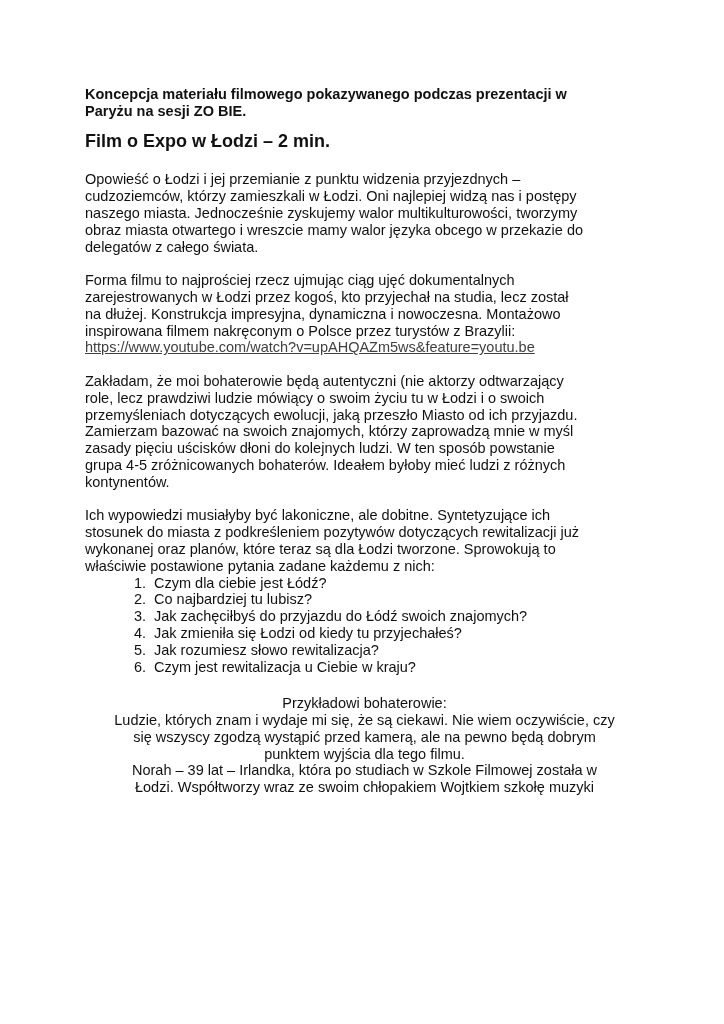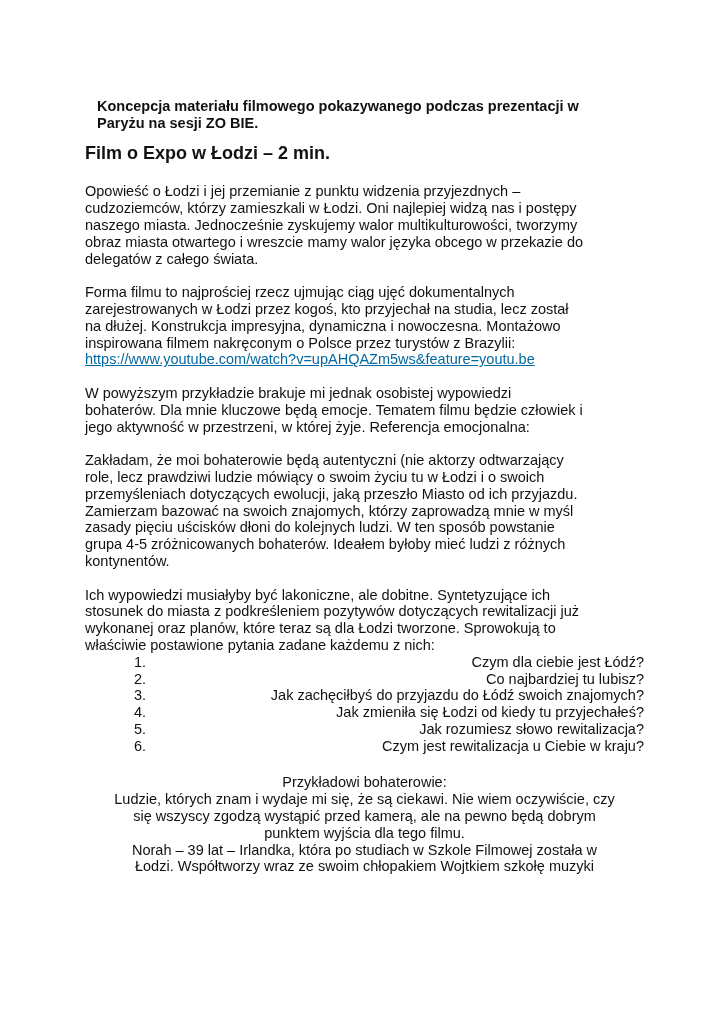--- a/index.html
+++ b/index.html
@@ -18,21 +18,21 @@
   .doc-content {
     box-sizing: border-box;
     padding: 86px 80px 0 85px;
     width: 724px;
     font-family: "Liberation Sans", "DejaVu Sans", sans-serif;
     font-size: 14.5px;
     line-height: 16.8px;
     color: #111111;
   }
   .doc-title {
-    margin: 12px;
+    margin: 0;
     font-size: 14.5px;
     line-height: 16.8px;
     font-weight: 700;
     white-space: pre-line;
   }
   .doc-subtitle {
     margin: 13px 0 0 0;
     font-size: 18px;
     line-height: 16.8px;
     font-weight: 700;
@@ -46,34 +46,33 @@
     margin-top: 22px;
   }
   .doc-paragraph.after-list {
     margin-top: 20px;
     text-align: center;
   }
   .doc-text {
     text-decoration: none;
   }
   .doc-link {
-    color: #0369a1;
+    color: #404040;
     text-decoration: underline;
     cursor: pointer;
   }
   .doc-list {
     margin: 0;
     padding: 0 0 0 65px;
     white-space: normal;
   }
   .doc-list li {
     margin: 0;
     padding: 0 0 0 4px;
     line-height: 16.8px;
-    text-align: right;
   }
 </style>
 </head>
 <body>
 
 <div class="page">
   <div class="doc-content">
     <h1 class="doc-title">Koncepcja materiału filmowego pokazywanego podczas prezentacji w
 Paryżu na sesji ZO BIE.</h1>
     <h2 class="doc-subtitle">Film o Expo w Łodzi – 2 min.</h2>
@@ -81,24 +80,21 @@
         <p class="doc-paragraph lead"><span class="doc-text">Opowieść o Łodzi i jej przemianie z punktu widzenia przyjezdnych –
 cudzoziemców, którzy zamieszkali w Łodzi. Oni najlepiej widzą nas i postępy
 naszego miasta. Jednocześnie zyskujemy walor multikulturowości, tworzymy
 obraz miasta otwartego i wreszcie mamy walor języka obcego w przekazie do
 delegatów z całego świata.</span></p>
         <p class="doc-paragraph"><span class="doc-text">Forma filmu to najprościej rzecz ujmując ciąg ujęć dokumentalnych
 zarejestrowanych w Łodzi przez kogoś, kto przyjechał na studia, lecz został
 na dłużej. Konstrukcja impresyjna, dynamiczna i nowoczesna. Montażowo
 inspirowana filmem nakręconym o Polsce przez turystów z Brazylii:
 </span><span class="doc-link">https://www.youtube.com/watch?v=upAHQAZm5ws&amp;feature=youtu.be</span></p>
-        <p class="doc-paragraph"><span class="doc-text">W powyższym przykładzie brakuje mi jednak osobistej wypowiedzi
-bohaterów. Dla mnie kluczowe będą emocje. Tematem filmu będzie człowiek i
-jego aktywność w przestrzeni, w której żyje. Referencja emocjonalna:
-</span></p>
+        <p class="doc-paragraph"></p>
         <p class="doc-paragraph"><span class="doc-text">Zakładam, że moi bohaterowie będą autentyczni (nie aktorzy odtwarzający
 role, lecz prawdziwi ludzie mówiący o swoim życiu tu w Łodzi i o swoich
 przemyśleniach dotyczących ewolucji, jaką przeszło Miasto od ich przyjazdu.
 Zamierzam bazować na swoich znajomych, którzy zaprowadzą mnie w myśl
 zasady pięciu uścisków dłoni do kolejnych ludzi. W ten sposób powstanie
 grupa 4-5 zróżnicowanych bohaterów. Ideałem byłoby mieć ludzi z różnych
 kontynentów.</span></p>
         <p class="doc-paragraph"><span class="doc-text">Ich wypowiedzi musiałyby być lakoniczne, ale dobitne. Syntetyzujące ich
 stosunek do miasta z podkreśleniem pozytywów dotyczących rewitalizacji już
 wykonanej oraz planów, które teraz są dla Łodzi tworzone. Sprowokują to

